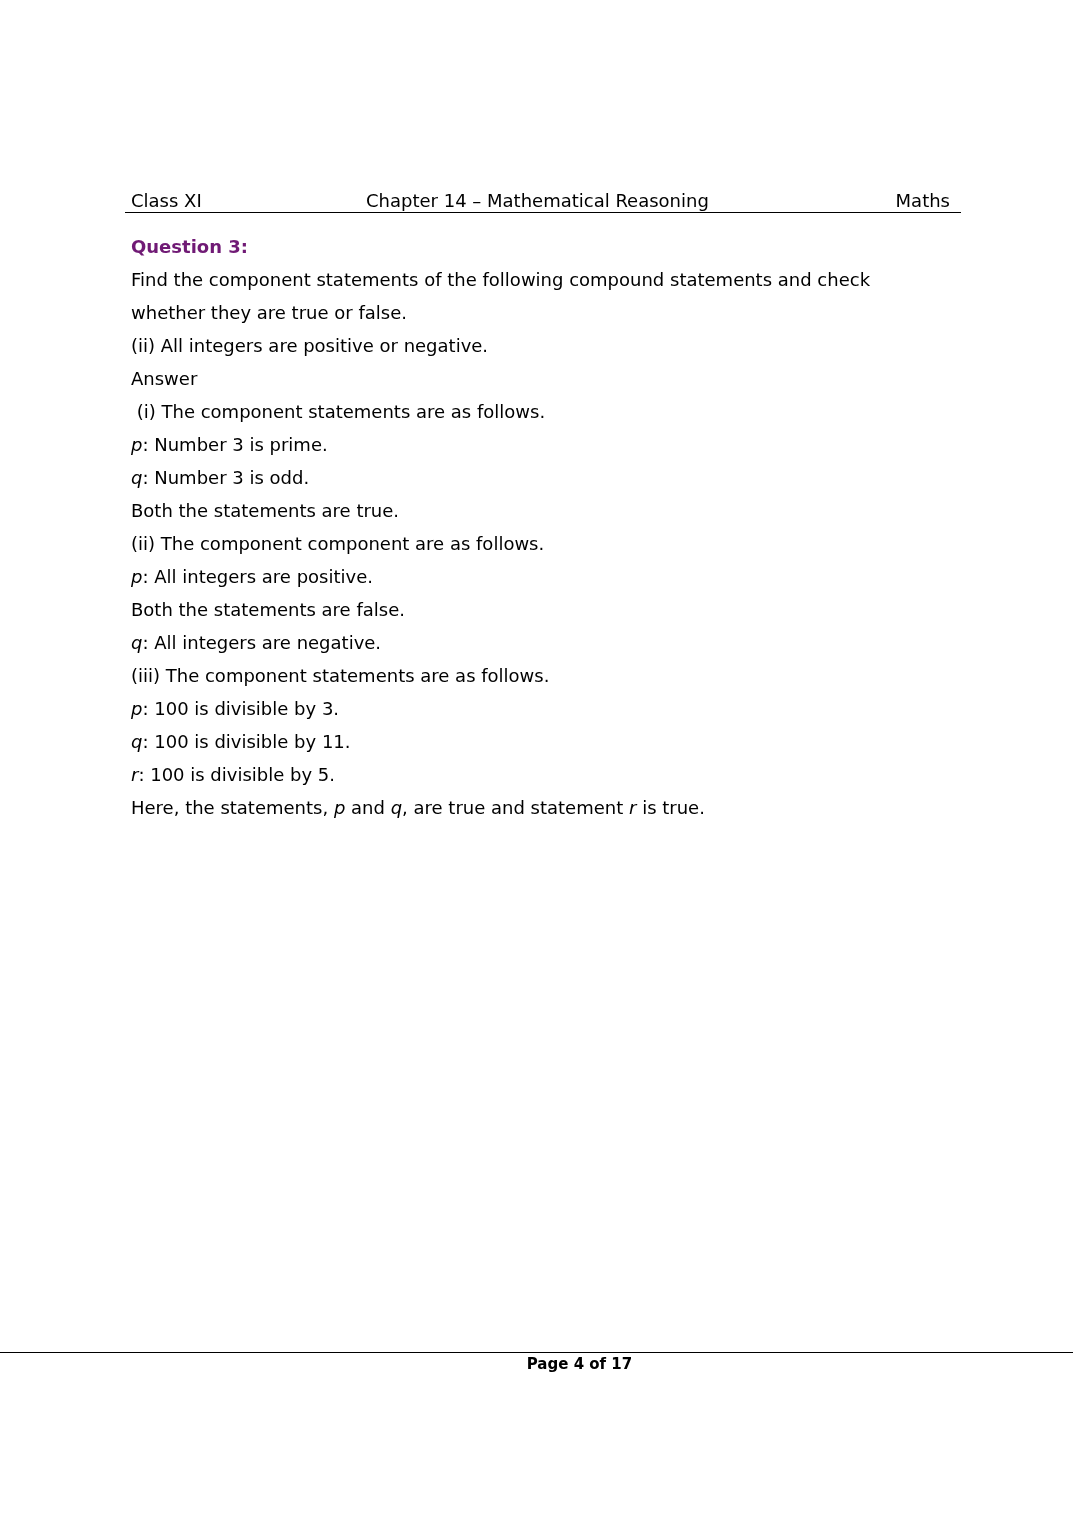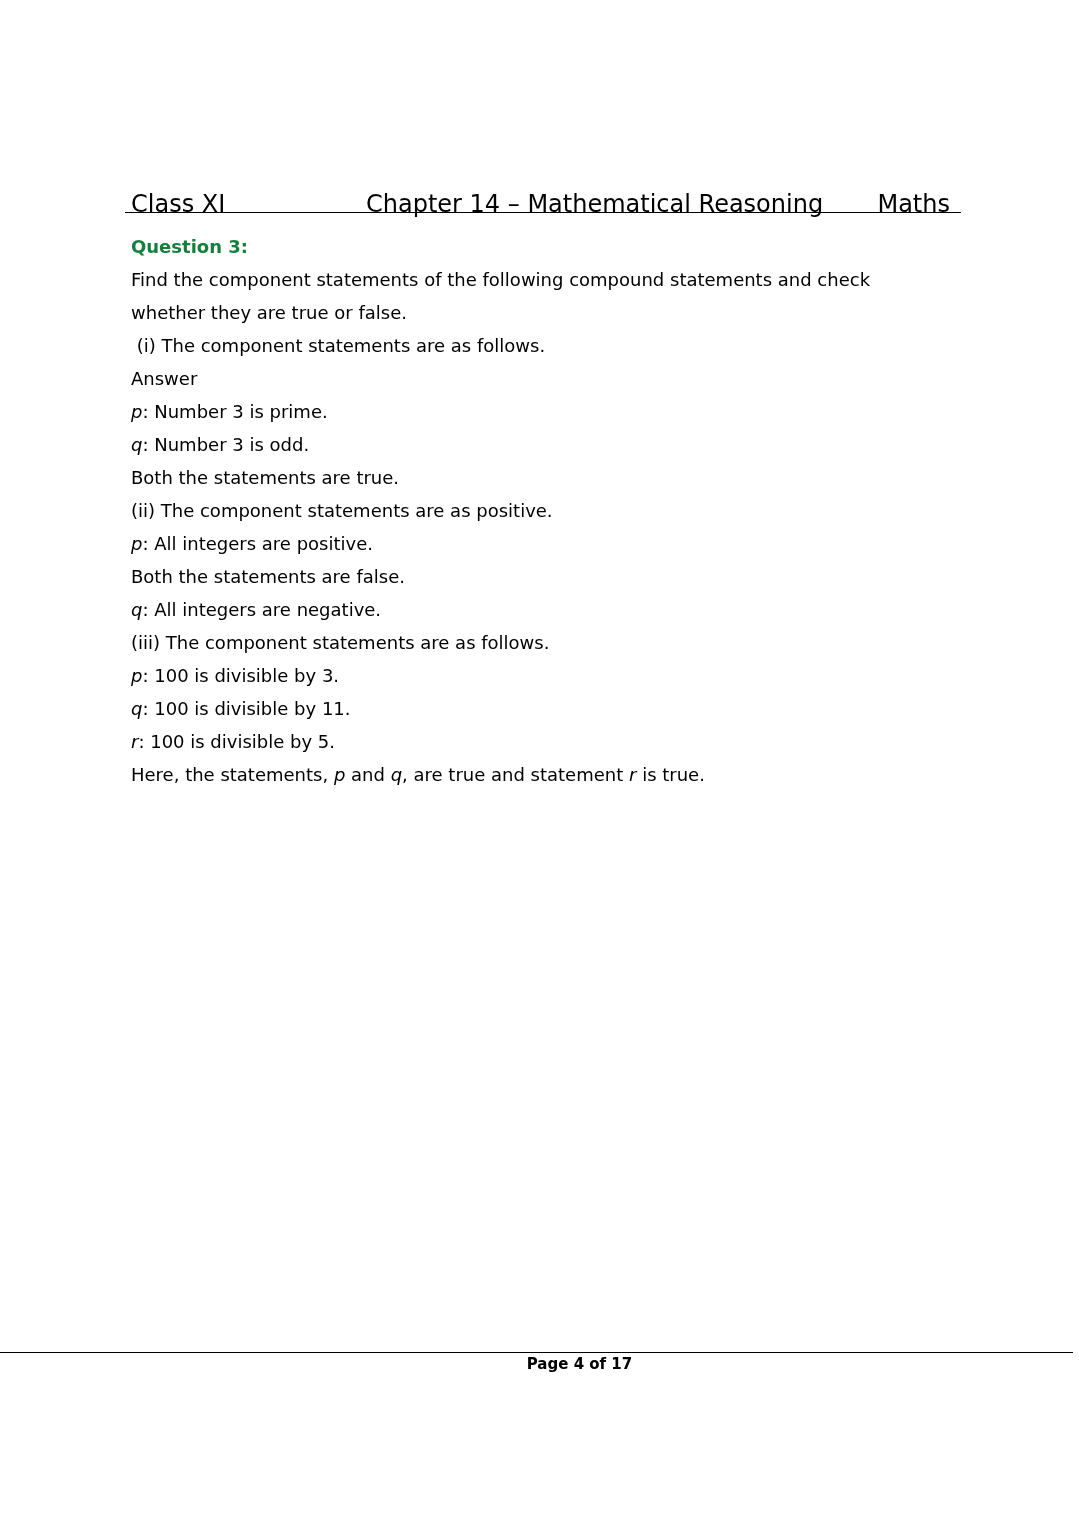--- a/index.html
+++ b/index.html
@@ -1,46 +1,47 @@
 <!DOCTYPE html>
 <html><head>
 <meta charset="utf-8">
 <style>
   html, body { margin:0; padding:0; background:#fff; }
   body { width:1079px; height:1513px; position:relative; font-family:"DejaVu Sans", sans-serif; color:#000; }
-  .header { position:absolute; left:125px; top:188px; width:836px; height:24px; border-bottom:1.5px solid #000; font-size:24px;text-align:right; }
+  .header { position:absolute; left:125px; top:188px; width:836px; height:24px; border-bottom:1.5px solid #000; font-size:18px;text-align:right; }
   .header .l { position:absolute; left:6px; top:2px; }
   .header .c { position:absolute; left:241px; top:2px; }
   .header .r { position:absolute; right:11px; top:2px; }
   .content { position:absolute; left:131px; top:233px; width:800px; font-size:18px; }
   .line { height:33px; line-height:28px; white-space:pre; }
-  .qtitle { color:#15803d; font-weight:bold; font-size:18px; }
+  .qtitle { color:#701a75; font-weight:bold; font-size:18px; }
   .var { font-style:italic; }
   .footer-line { position:absolute; left:0; top:1352px; width:1073px; border-top:1.5px solid #000; }
   .footer { position:absolute; left:0; width:1079px; top:1355px; text-align:center; font-weight:bold; font-size:15px;margin-left:40px; }
 </style>
 </head>
 <body>
 
 <div class="header">
   <span class="l">Class XI</span>
   <span class="c">Chapter 14 – Mathematical Reasoning</span>
   <span class="r">Maths</span>
 </div>
 
 <div class="content">
   <div class="line qtitle">Question 3:</div>
   <div class="line">Find the component statements of the following compound statements and check</div>
   <div class="line">whether they are true or false.</div>
+  <div class="line">(ii) All integers are positive or negative.</div>
+  <div class="line">Answer</div>
   <div class="line"> (i) The component statements are as follows.</div>
-  <div class="line">Answer</div>
   <div class="line"><span class="var">p</span><span>: Number 3 is prime.</span></div>
   <div class="line"><span class="var">q</span><span>: Number 3 is odd.</span></div>
   <div class="line">Both the statements are true.</div>
-  <div class="line">(ii) The component statements are as positive.</div>
+  <div class="line">(ii) The component component are as follows.</div>
   <div class="line"><span class="var">p</span><span>: All integers are positive.</span></div>
   <div class="line">Both the statements are false.</div>
   <div class="line"><span class="var">q</span><span>: All integers are negative.</span></div>
   <div class="line">(iii) The component statements are as follows.</div>
   <div class="line"><span class="var">p</span><span>: 100 is divisible by 3.</span></div>
   <div class="line"><span class="var">q</span><span>: 100 is divisible by 11.</span></div>
   <div class="line"><span class="var">r</span><span>: 100 is divisible by 5.</span></div>
   <div class="line"><span>Here, the statements, </span><span class="var">p</span><span> and </span><span class="var">q</span><span>, are true and statement </span><span class="var">r</span><span> is true.</span></div>
 </div>
 

